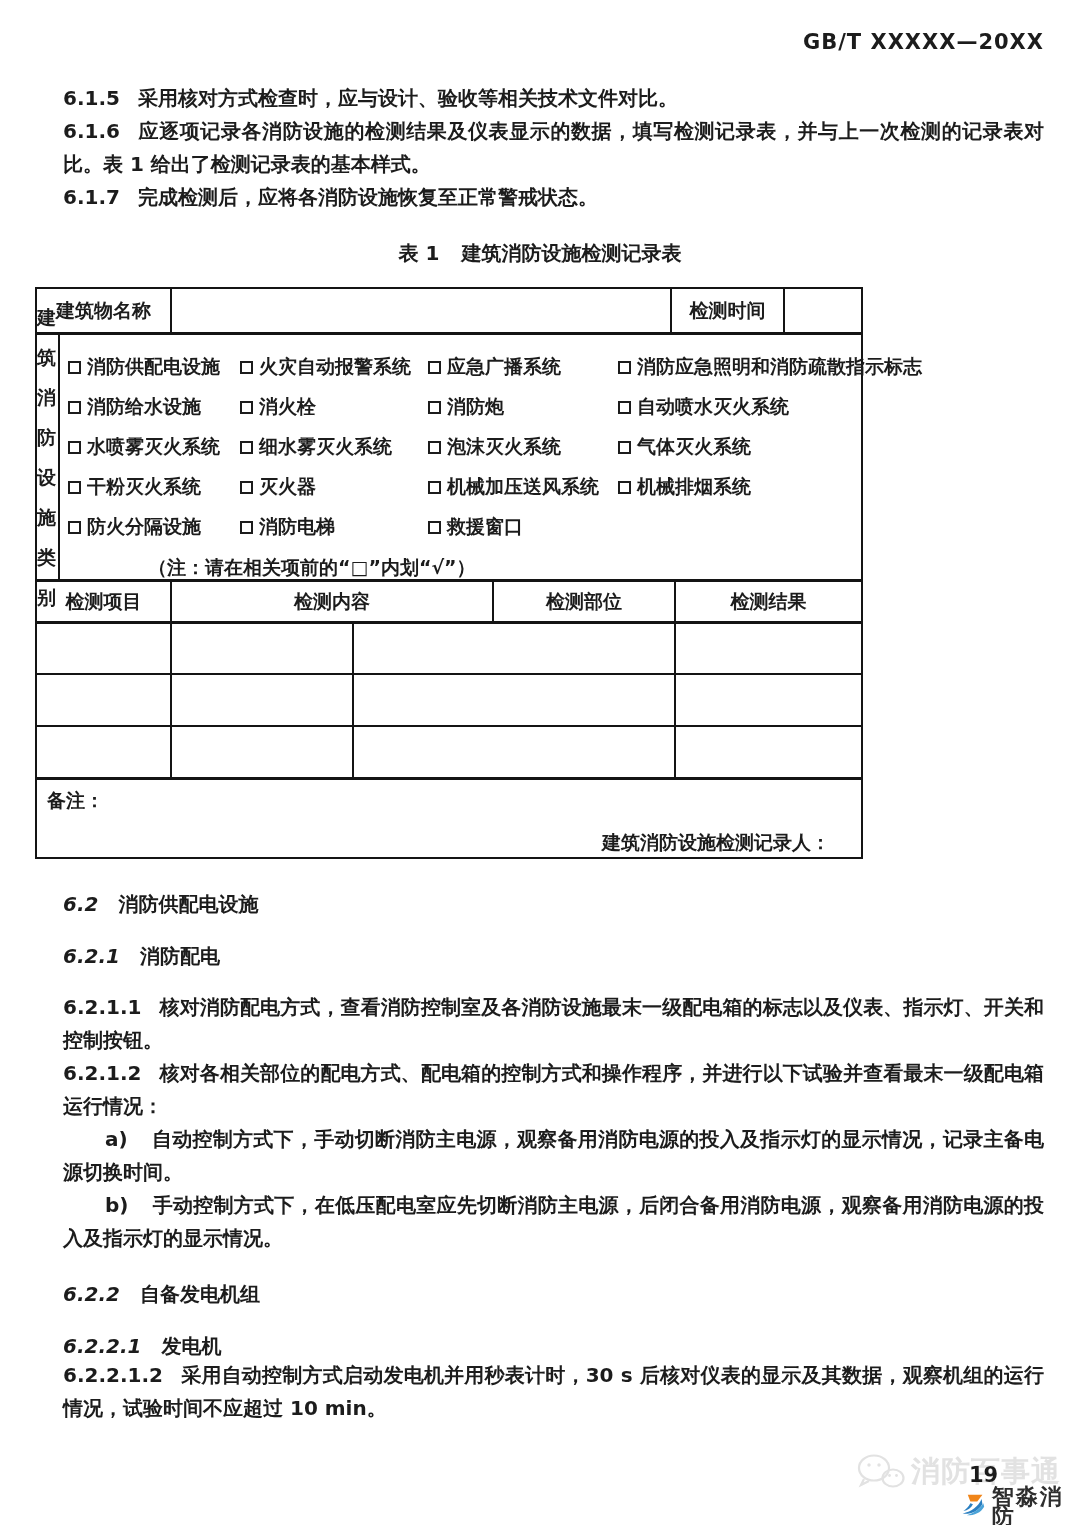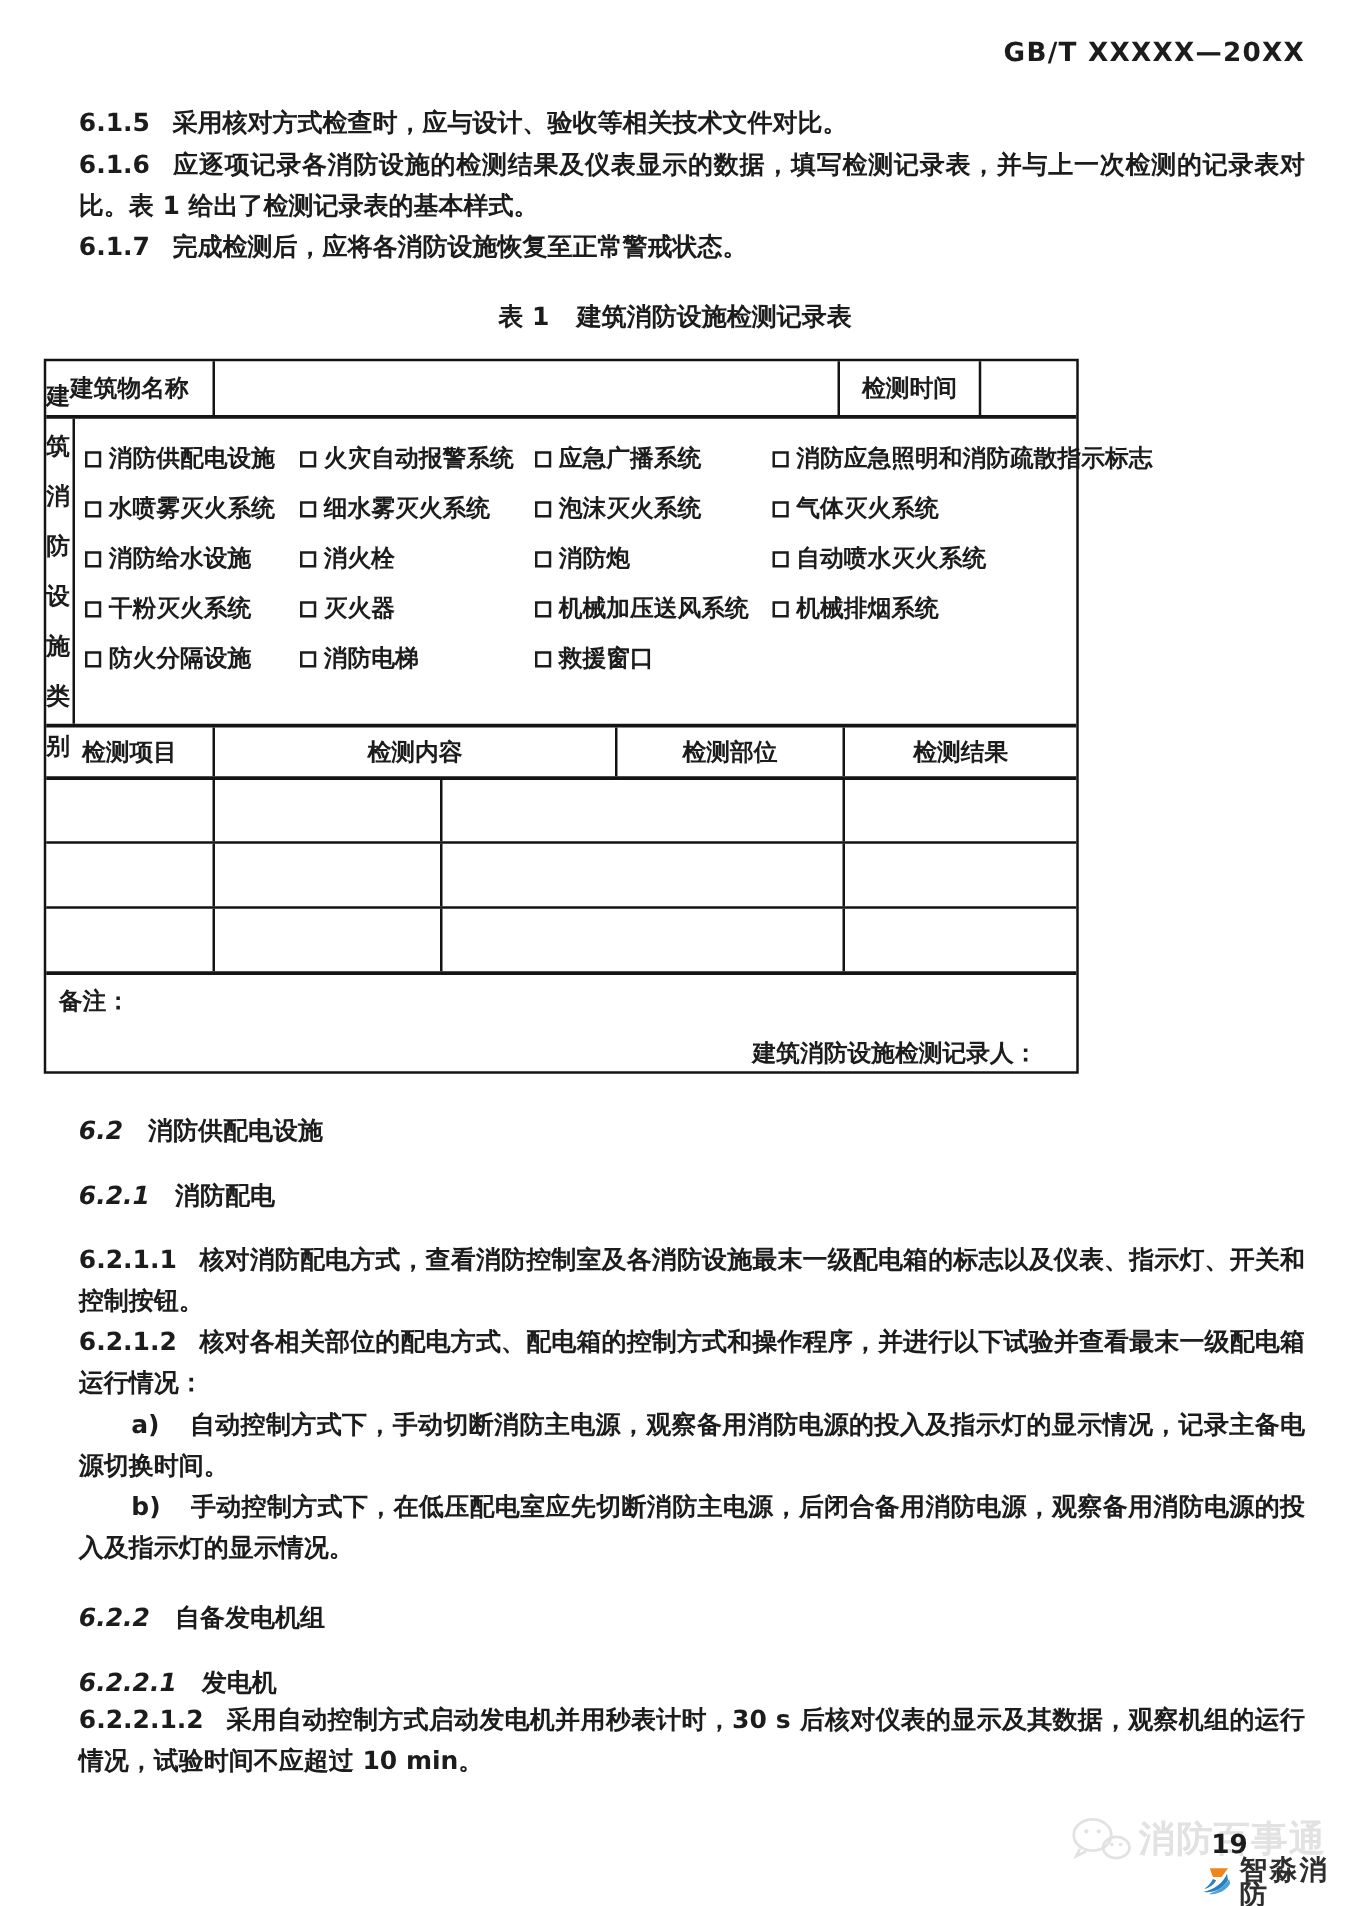--- a/index.html
+++ b/index.html
@@ -193,56 +193,56 @@
               <span>应急广播系统</span>
             </span>
           <span class="cb-item">
               <span class="cb"></span>
               <span>消防应急照明和消防疏散指示标志</span>
             </span>
         </div>
         <div class="cb-row">
           <span class="cb-item">
               <span class="cb"></span>
+              <span>消防给水设施</span>
+            </span>
+          <span class="cb-item">
+              <span class="cb"></span>
+              <span>消火栓</span>
+            </span>
+          <span class="cb-item">
+              <span class="cb"></span>
+              <span>消防炮</span>
+            </span>
+          <span class="cb-item">
+              <span class="cb"></span>
+              <span>自动喷水灭火系统</span>
+            </span>
+        </div>
+        <div class="cb-row">
+          <span class="cb-item">
+              <span class="cb"></span>
               <span>水喷雾灭火系统</span>
             </span>
           <span class="cb-item">
               <span class="cb"></span>
               <span>细水雾灭火系统</span>
             </span>
           <span class="cb-item">
               <span class="cb"></span>
               <span>泡沫灭火系统</span>
             </span>
           <span class="cb-item">
               <span class="cb"></span>
               <span>气体灭火系统</span>
             </span>
         </div>
         <div class="cb-row">
           <span class="cb-item">
               <span class="cb"></span>
-              <span>消防给水设施</span>
-            </span>
-          <span class="cb-item">
-              <span class="cb"></span>
-              <span>消火栓</span>
-            </span>
-          <span class="cb-item">
-              <span class="cb"></span>
-              <span>消防炮</span>
-            </span>
-          <span class="cb-item">
-              <span class="cb"></span>
-              <span>自动喷水灭火系统</span>
-            </span>
-        </div>
-        <div class="cb-row">
-          <span class="cb-item">
-              <span class="cb"></span>
               <span>干粉灭火系统</span>
             </span>
           <span class="cb-item">
               <span class="cb"></span>
               <span>灭火器</span>
             </span>
           <span class="cb-item">
               <span class="cb"></span>
               <span>机械加压送风系统</span>
             </span>
@@ -259,20 +259,21 @@
           <span class="cb-item">
               <span class="cb"></span>
               <span>消防电梯</span>
             </span>
           <span class="cb-item">
               <span class="cb"></span>
               <span>救援窗口</span>
             </span>
           <span class="cb-item"></span>
         </div>
+        <div class="fac-note">（注：请在相关项前的“□”内划“√”）</div>
       </div>
     </div>
 
     <div class="trow thick row-dethead">
       <div class="cell cc d-c1">检测项目</div>
       <div class="cell cc d-c3">检测内容</div>
       <div class="cell cc d-c2">检测部位</div>
       <div class="cell cc d-c4">检测结果</div>
     </div>
 

